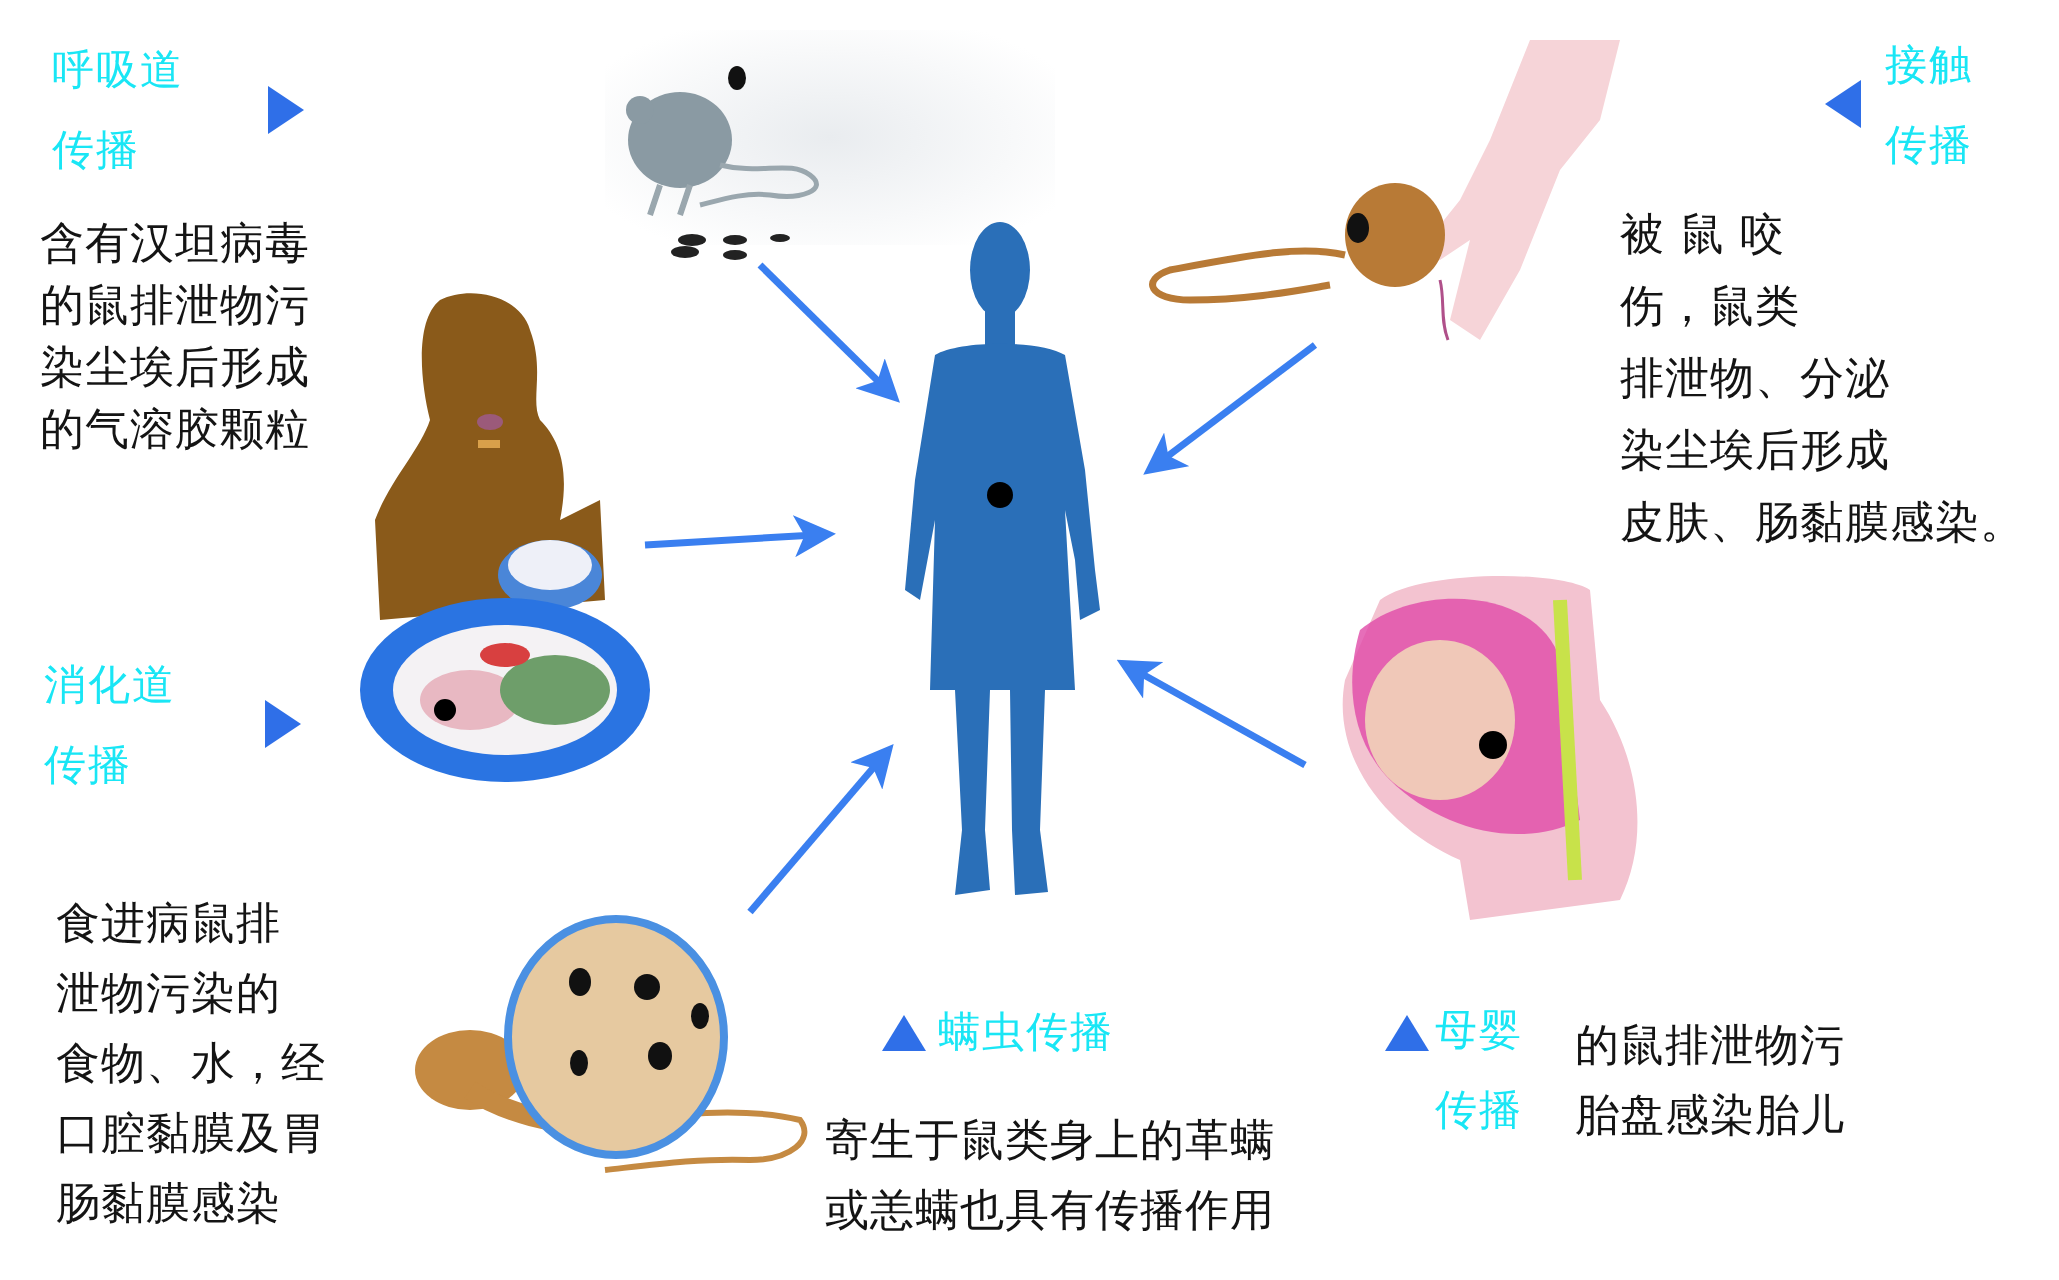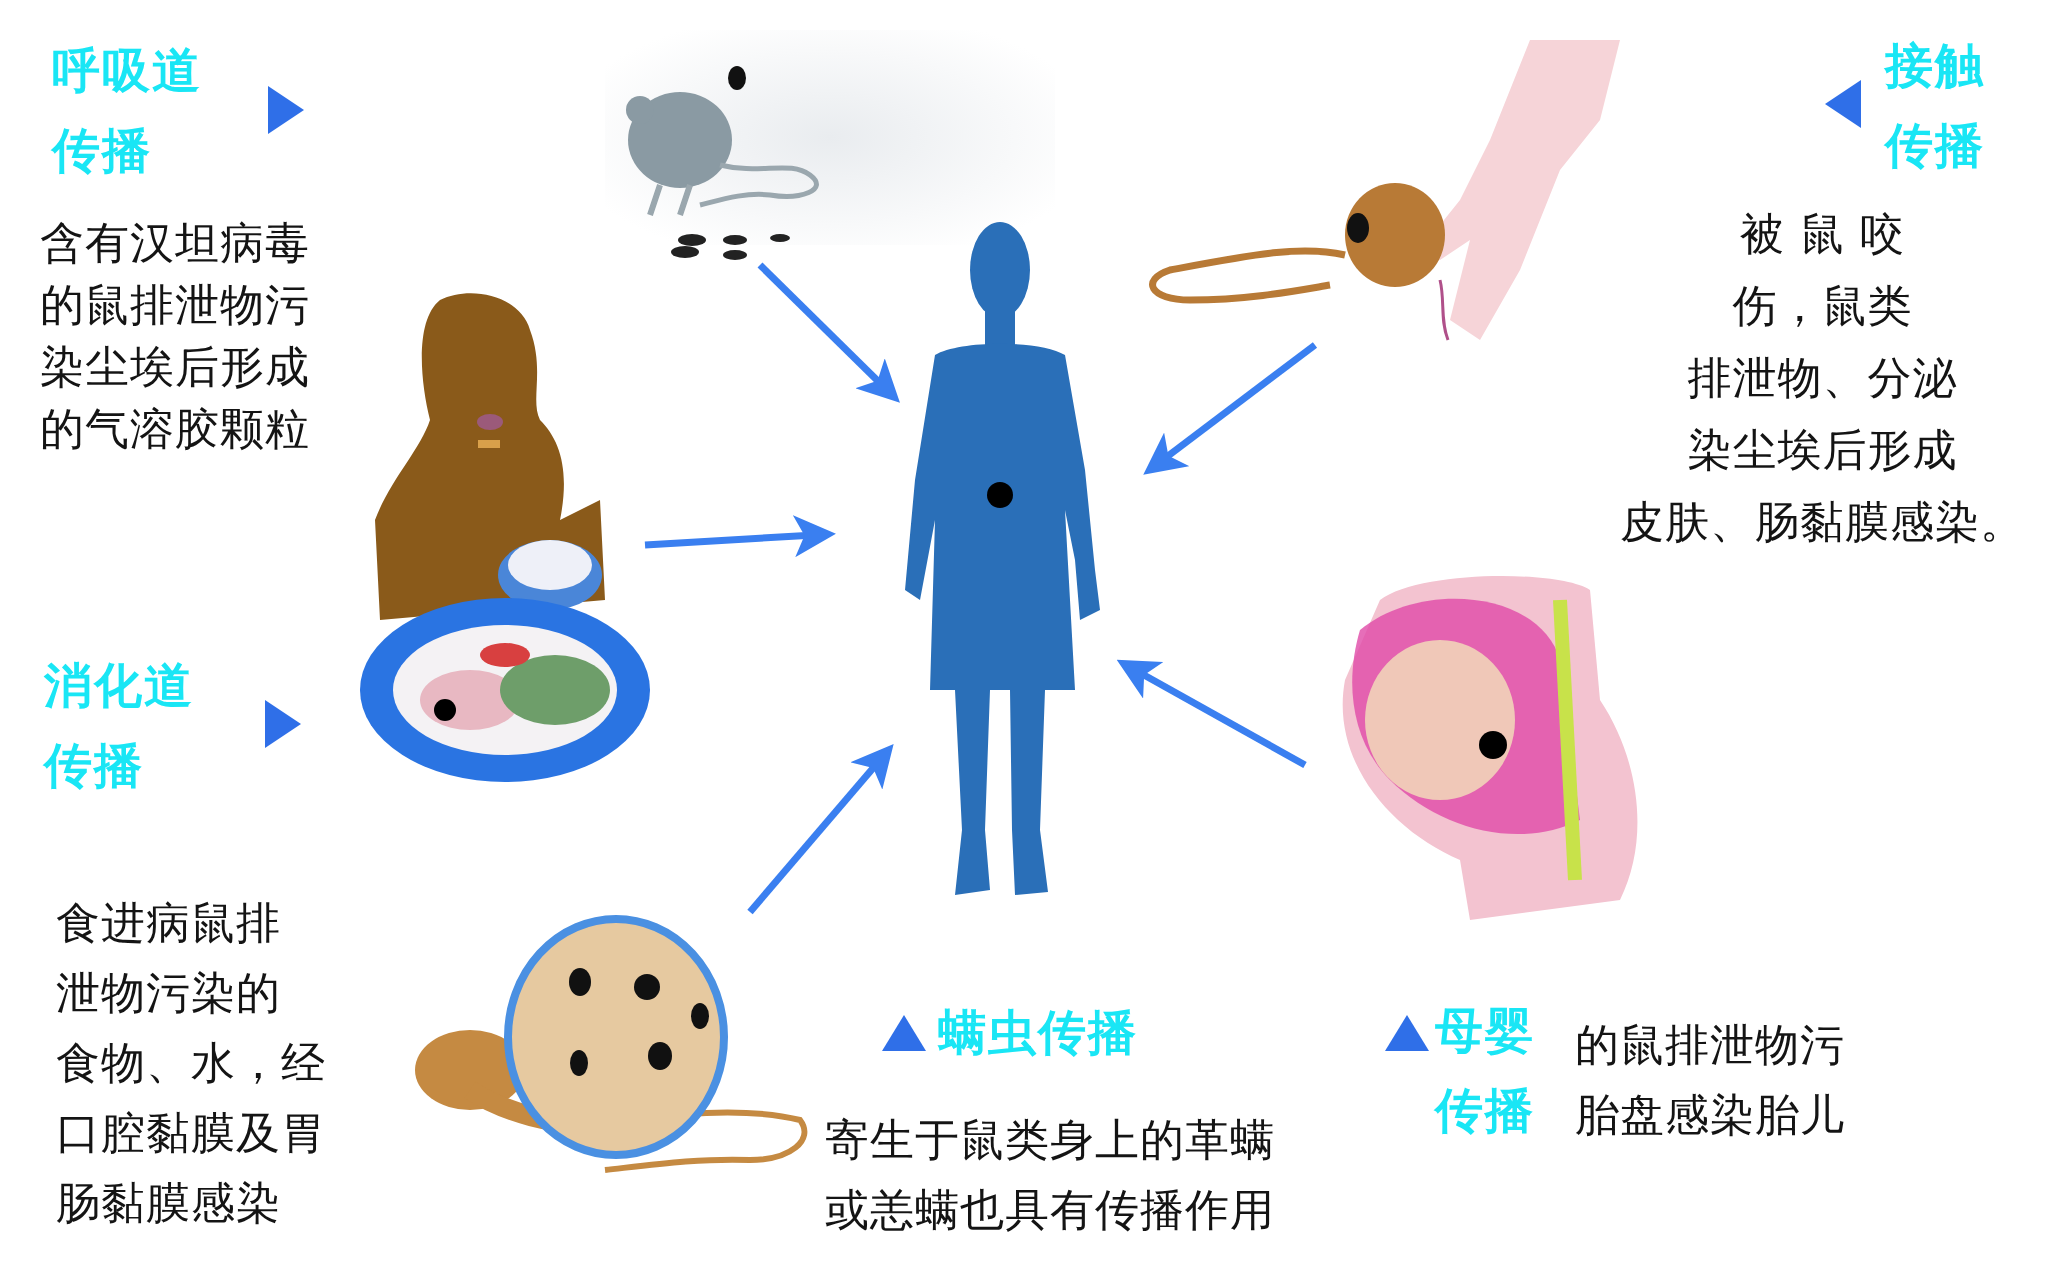--- a/index.html
+++ b/index.html
@@ -1,25 +1,25 @@
 <!DOCTYPE html>
 <html><head>
 <meta charset="utf-8">
 <style>
   html, body { margin: 0; padding: 0; background: #ffffff; }
   body { width: 2059px; height: 1280px; position: relative; overflow: hidden;
          font-family: "DejaVu Sans", "Liberation Sans", sans-serif; }
   .abs { position: absolute; }
-  .label { color: #19e6f5; font-size: 48px; line-height: 80px; letter-spacing: 2px; font-weight: bold; }
+  .label { color: #19e6f5; font-size: 42px; line-height: 80px; letter-spacing: 2px; font-weight: normal; }
   .desc { color: #141414; font-size: 44px; line-height: 62px; font-weight: normal; letter-spacing: 1px; }
   .tri { width: 0; height: 0; position: absolute; }
   .tri-right { border-top: 24px solid transparent; border-bottom: 24px solid transparent; border-left: 36px solid #2f6fe8; }
   .tri-left  { border-top: 24px solid transparent; border-bottom: 24px solid transparent; border-right: 36px solid #2f6fe8; }
   .tri-up    { border-left: 22px solid transparent; border-right: 22px solid transparent; border-bottom: 36px solid #2f6fe8; }
-  .right { text-align: center; }
+  .right { text-align: left; }
   svg { position: absolute; left: 0; top: 0; }
 </style>
 </head>
 <body>
 
 <svg width="2059" height="1280" viewBox="0 0 2059 1280">
   <defs>
     <marker id="ah" markerWidth="6" markerHeight="6" refX="3" refY="3" orient="auto">
       <path d="M0,0 L6,3 L0,6 L1.5,3 Z" fill="#3a7ff0"></path>
     </marker>

